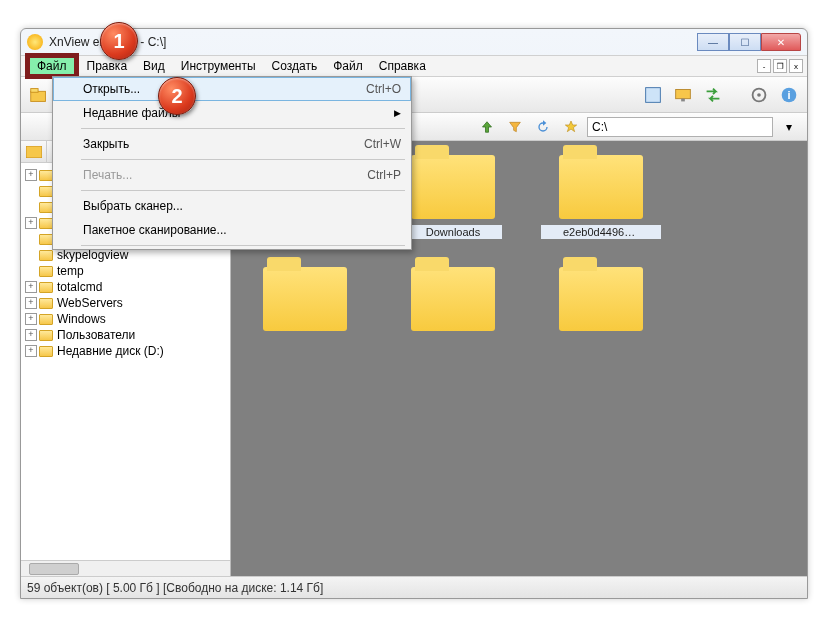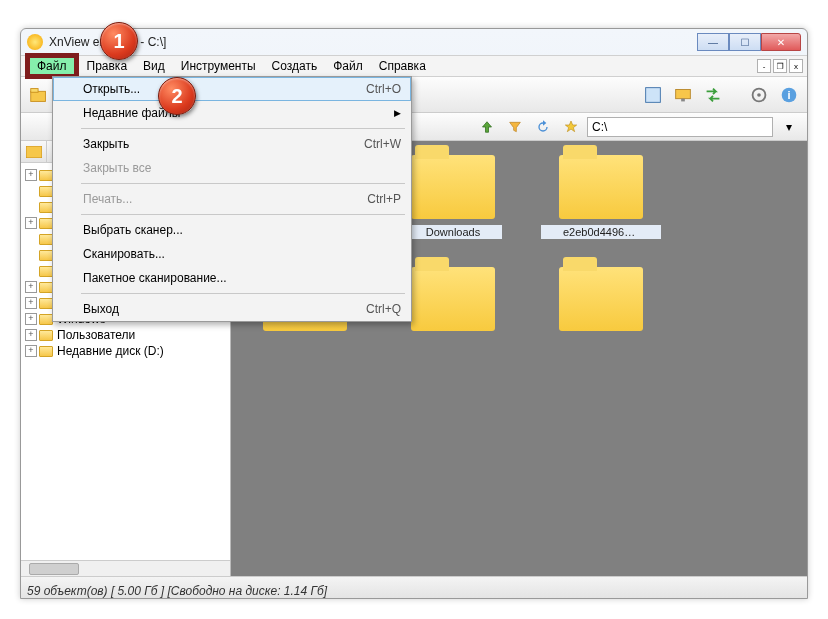--- a/index.html
+++ b/index.html
@@ -26,21 +26,21 @@
 .tab { width:26px; display:flex; align-items:center; justify-content:center; border-right:1px solid #ccc; }
 .tree { flex:1; overflow:auto; padding:4px 0; }
 .tree-item { display:flex; align-items:center; padding:1px 0 1px 30px; white-space:nowrap; cursor:pointer; }
 .tree-item .expander { width:12px; height:12px; border:1px solid #999; background:#fff; margin-left:-26px; margin-right:2px; font-size:9px; line-height:9px; text-align:center; color:#555; }
 .tree-item .foldericon { width:14px; height:11px; background:linear-gradient(#ffe99b,#f6c74a); border:1px solid #d4a426; border-radius:1px; margin-right:4px; }
 .thumbs { flex:1; display:flex; flex-wrap:wrap; align-content:flex-start; gap:28px 28px; padding:14px; background:#808080; position:relative; }
 .thumb { width:120px; display:flex; flex-direction:column; align-items:center; }
 .thumb .folder { width:84px; height:64px; background:linear-gradient(#ffe27a,#f8ca3e); border-radius:3px; position:relative; }
 .thumb .folder::before { content:""; position:absolute; top:-10px; left:4px; width:34px; height:14px; background:#f9d96a; border-radius:3px 3px 0 0; }
 .thumb .label { margin-top:6px; background:#e4ecf7; padding:1px 22px; font-size:11px; color:#222; max-width:120px; overflow:hidden; text-overflow:ellipsis; white-space:nowrap; }
-.statusbar { height:22px; background:linear-gradient(#f4f4f4,#e4e4e4); border-top:1px solid #ccc; display:flex; align-items:flex-end; padding:0 6px; color:#333;font-style:italic; }
+.statusbar { height:22px; background:linear-gradient(#f4f4f4,#e4e4e4); border-top:1px solid #ccc; display:flex; align-items:center; padding:0 6px; color:#333; }
 .dropdown { position:absolute; top:76px; left:52px; width:360px; background:#f3f3f3; border:1px solid #9a9a9a; box-shadow:2px 3px 6px rgba(0,0,0,.3); z-index:10; }
 .dd-item { display:flex; align-items:center; height:24px; padding:0 10px 0 30px; cursor:pointer; position:relative; }
 .dd-item.highlight { background:#e5f1fb; border:1px solid #7ab5e0; padding:0 9px 0 29px; height:24px; }
 .dd-item.disabled { color:#9a9a9a; }
 .dd-item .shortcut { margin-left:auto; color:#555; }
 .dd-item .arrow { margin-left:auto; font-size:9px; }
 .dd-sep { height:1px; background:#c8c8c8; margin:3px 6px 3px 28px; }
 .marker { position:absolute; width:38px; height:38px; border-radius:50%; background:radial-gradient(circle at 35% 30%,#ff8b62,#db3a1e 60%,#a32313); color:#fff; font-size:20px; font-weight:bold; display:flex; align-items:center; justify-content:center; box-shadow:1px 2px 4px rgba(0,0,0,.5), inset 0 1px 2px rgba(255,255,255,.5); border:1px solid #7a1a0c; z-index:20; }
 .scroll-h { height:16px; background:#f0f0f0; border-top:1px solid #ccc; display:flex; align-items:center; }
 .scroll-thumb { width:50px; height:12px; background:#cfcfcf; border:1px solid #aaa; border-radius:2px; margin-left:8px; }
@@ -267,39 +267,29 @@
     </div>
   <div class="dd-item">
       <span>Недавние файлы</span>
       <span class="arrow">▶</span>
     </div>
   <div class="dd-sep"></div>
   <div class="dd-item">
       <span>Закрыть</span>
       <span class="shortcut">Ctrl+W</span>
     </div>
-  <div class="dd-item disabled">
-      <span>Закрыть все</span>
-    </div>
   <div class="dd-sep"></div>
   <div class="dd-item disabled">
       <span>Печать...</span>
       <span class="shortcut">Ctrl+P</span>
     </div>
   <div class="dd-sep"></div>
   <div class="dd-item">
       <span>Выбрать сканер...</span>
     </div>
   <div class="dd-item">
-      <span>Сканировать...</span>
-    </div>
-  <div class="dd-item">
       <span>Пакетное сканирование...</span>
     </div>
   <div class="dd-sep"></div>
-  <div class="dd-item">
-      <span>Выход</span>
-      <span class="shortcut">Ctrl+Q</span>
-    </div>
 </div>
 
 <div class="marker" style="left:100px; top:22px;">1</div>
 <div class="marker" style="left:158px; top:77px;">2</div>
 
 </body></html>

